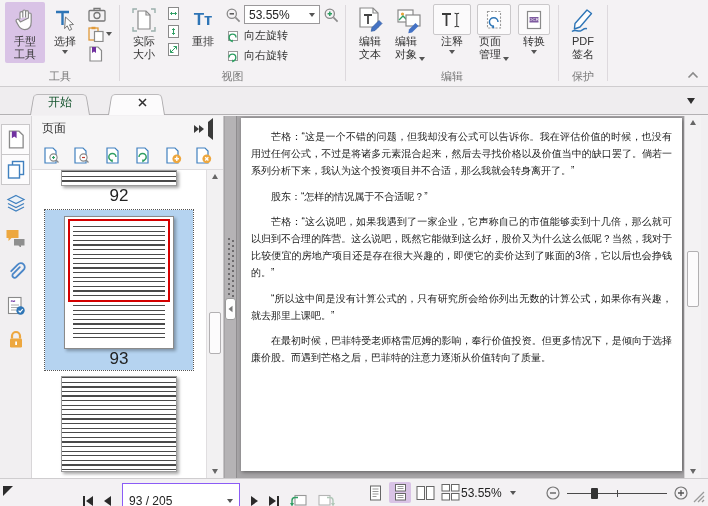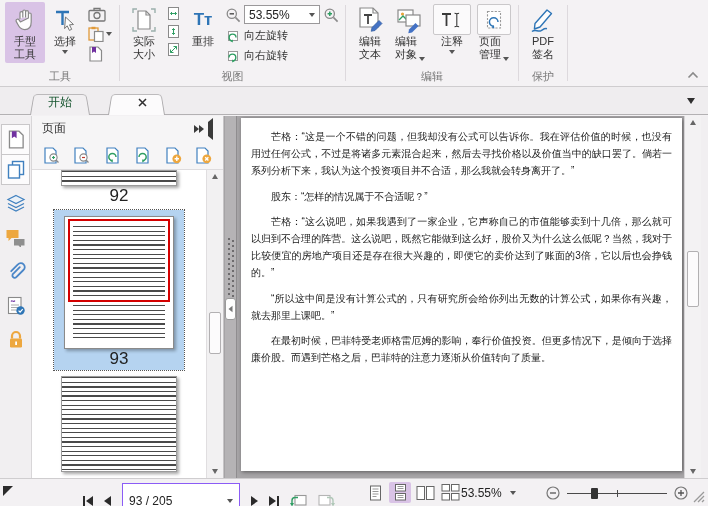--- a/index.html
+++ b/index.html
@@ -50,21 +50,21 @@
   #panel-header { height:25px; display:flex; align-items:center; padding:0 10px; font-size:12px; color:#333; gap:4px; }
   #panel-header .sp { flex:1; }
   .tri-r2 { width:0; height:0; border-left:5px solid #3a3a3a; border-top:4px solid transparent; border-bottom:4px solid transparent; }
   .tri-l2 { width:0; height:0; border-right:5px solid #3a3a3a; border-top:4px solid transparent; border-bottom:4px solid transparent; }
   #panel-tools { height:28px; display:flex; align-items:center; justify-content:space-between; padding:0 11px; }
   #thumbs { flex:1; background:#fff; border-top:1px solid #dedcde; display:flex; overflow:hidden; }
   #thumbcol { flex:1; display:flex; flex-direction:column; align-items:center; overflow:hidden; }
   .mini { background:#fff; border:1px solid #9a9a9a; box-shadow:2px 2px 3px rgba(0,0,0,.35); }
   .mlabel { font-size:17px; color:#222; text-align:center; line-height:20px; }
   #mini92 { width:116px; height:16px; padding:2px 6px; }
-  #thumb93sel { width:130px; background:#b5d3f0; outline:1px dotted #555; display:flex; flex-direction:column; align-items:center; padding:6px 0 1px; margin-top:4px; }
+  #thumb93sel { width:148px; background:#b5d3f0; outline:1px dotted #555; display:flex; flex-direction:column; align-items:center; padding:6px 0 1px; margin-top:4px; }
   #mini93 { width:110px; height:133px; position:relative; border:1px solid #8a8a8a; background:#fff; box-shadow:2px 2px 3px rgba(0,0,0,.3); }
   #redrect { position:absolute; left:3px; right:3px; top:2px; height:83px; border:2px solid #d40000; }
   #mini94 { width:116px; height:96px; margin-top:6px; padding:5px 6px; }
   .tstripe { background:repeating-linear-gradient(to bottom,#4a4a4a 0 1.3px,transparent 1.3px 4.6px); }
   #panelscroll { width:17px; background:#f2f1f2; border-left:1px solid #e0dee0; position:relative; }
   .sarrow { position:absolute; left:0; right:0; height:13px; display:flex; align-items:center; justify-content:center; }
   .tri-up { width:0; height:0; border-left:3.5px solid transparent; border-right:3.5px solid transparent; border-bottom:5px solid #666; }
   .tri-dn { width:0; height:0; border-left:3.5px solid transparent; border-right:3.5px solid transparent; border-top:5px solid #666; }
   .sbthumb { position:absolute; left:2px; right:2px; background:#fcfbfc; border:1px solid #b2b0b2; border-radius:2px; }
 
@@ -285,20 +285,31 @@
               <path d="M14 12a4.3 4.3 0 10-4.3 4.3" fill="none" stroke="#2e75b6" stroke-width="1.5"></path>
               <path d="M10.4 18.6l-3.1-1.3 2.6-2z" fill="#2e75b6"></path>
             </svg>
         </span>
         <span class="lblrow">
             <span class="bl">页面
 管理</span>
             <span class="caret"></span>
           </span>
       </div>
+      <div class="bb">
+        <span class="ic framed">
+          <svg width="18" height="20" viewBox="0 0 18 20">
+              <rect x="2.5" y="1.5" width="13" height="17" fill="#fff" stroke="#8a8a8a" stroke-width="1.2"></rect>
+              <rect x="4.5" y="7" width="9" height="5.5" fill="#7e5aa0"></rect>
+              <text x="9" y="11.2" text-anchor="middle" font-size="4.4" fill="#fff">OCR</text>
+            </svg>
+        </span>
+        <span class="bl">转换</span>
+        <span class="caret"></span>
+      </div>
     </div>
     <div class="rgl">编辑</div>
   </div>
 
   <div class="rsep"></div>
 
   <div class="rgroup">
     <div class="rgc">
       <div class="bb">
         <span class="ic">

